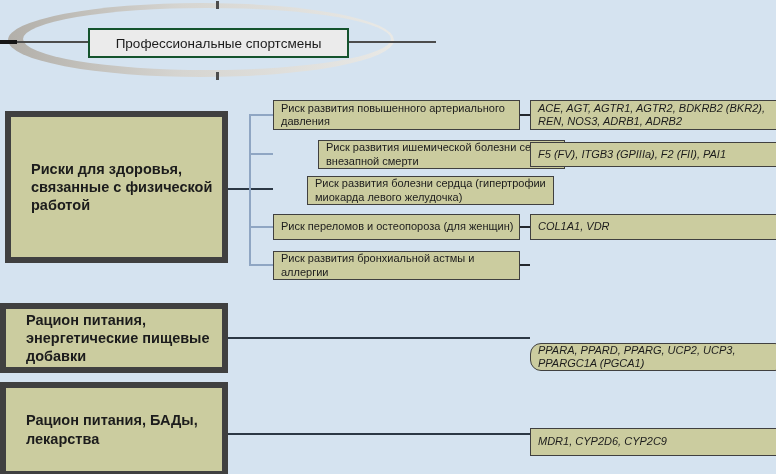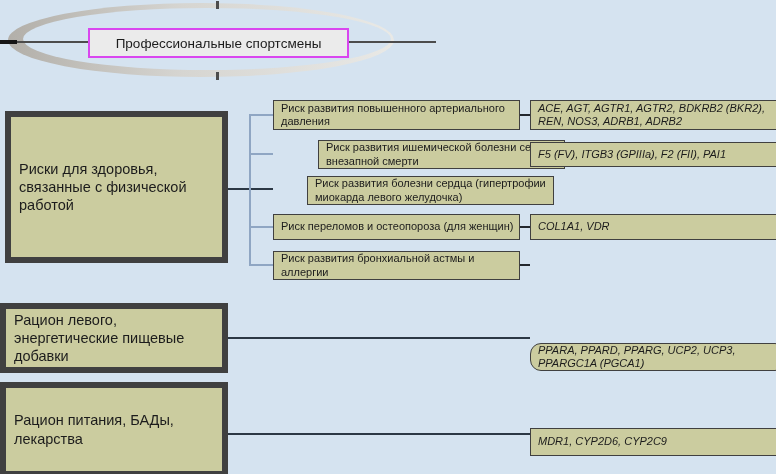--- a/index.html
+++ b/index.html
@@ -18,39 +18,40 @@
   .orbit-svg { left: 6px; top: 2px; z-index: 1; }
   .top-line { left: 0; top: 41px; width: 436px; height: 2px; background: #4c4c4c; z-index: 2; }
   .top-line-cap { left: 0; top: 40px; width: 17px; height: 4px; background: #161616; z-index: 2; }
   .tick { width: 3px; height: 8px; background: #4c4c4c; z-index: 2; }
   .tick-top { left: 216px; top: 1px; }
   .tick-bottom { left: 216px; top: 72px; }
 
   .title-box {
     left: 88px; top: 28px; width: 261px; height: 30px;
     background: #ebebeb;
-    border: 2px solid #d946ef;
+    border: 2px solid #14532d;
     box-sizing: border-box;
     display: flex; align-items: center; justify-content: center;
     font-size: 13.5px;
     z-index: 3;
   }
 
   
   .obox {
     background: #cbcc9f;
     border: 6px solid #404040;
     box-sizing: border-box;
     display: flex; align-items: center;
     z-index: 3;
   }
   .big {
     font-size: 14.5px;
     line-height: 1.25;
-    padding: 2px 4px 2px 8px;
+    padding: 2px 4px 2px 20px;
+    font-weight: bold;
   }
   .mid, .gene {
     border-width: 1px;
     font-size: 11px;
     line-height: 1.22;
     padding: 2px 4px 2px 7px;
   }
   .gene { font-style: italic; }
 
   .box-a { left: 5px;  top: 111px; width: 223px; height: 152px; }
@@ -150,21 +151,21 @@
     <span>ACE, AGT, AGTR1, AGTR2, BDKRB2 (BKR2), REN, NOS3, ADRB1, ADRB2</span>
   </div>
   <div class="abs obox gene g g2">
     <span>F5 (FV), ITGB3 (GPIIIa), F2 (FII), PAI1</span>
   </div>
   <div class="abs obox gene g g4">
     <span>COL1A1, VDR</span>
   </div>
 
   <div class="abs obox big box-b">
-    <span>Рацион левого, энергетические пищевые добавки</span>
+    <span>Рацион питания, энергетические пищевые добавки</span>
   </div>
   <div class="abs ln line-b"></div>
   <div class="abs obox gene g g6">
     <span>PPARA, PPARD, PPARG, UCP2, UCP3, PPARGC1A (PGCA1)</span>
   </div>
 
   <div class="abs obox big box-c">
     <span>Рацион питания, БАДы, лекарства</span>
   </div>
   <div class="abs ln line-c"></div>

